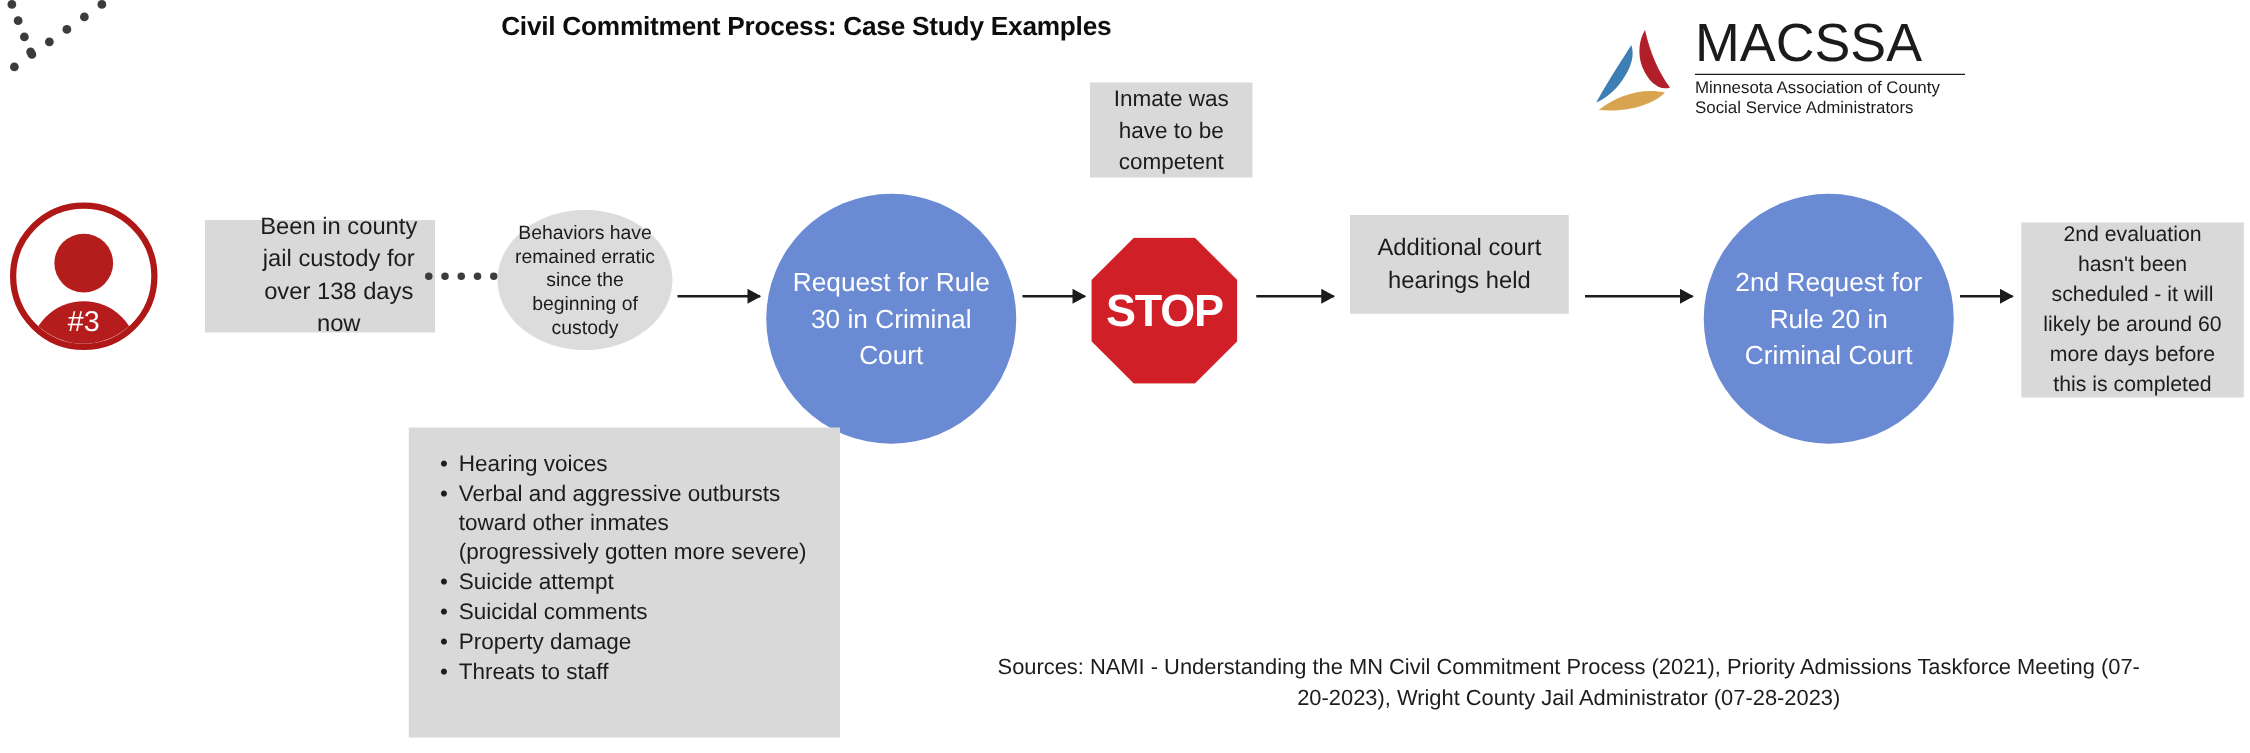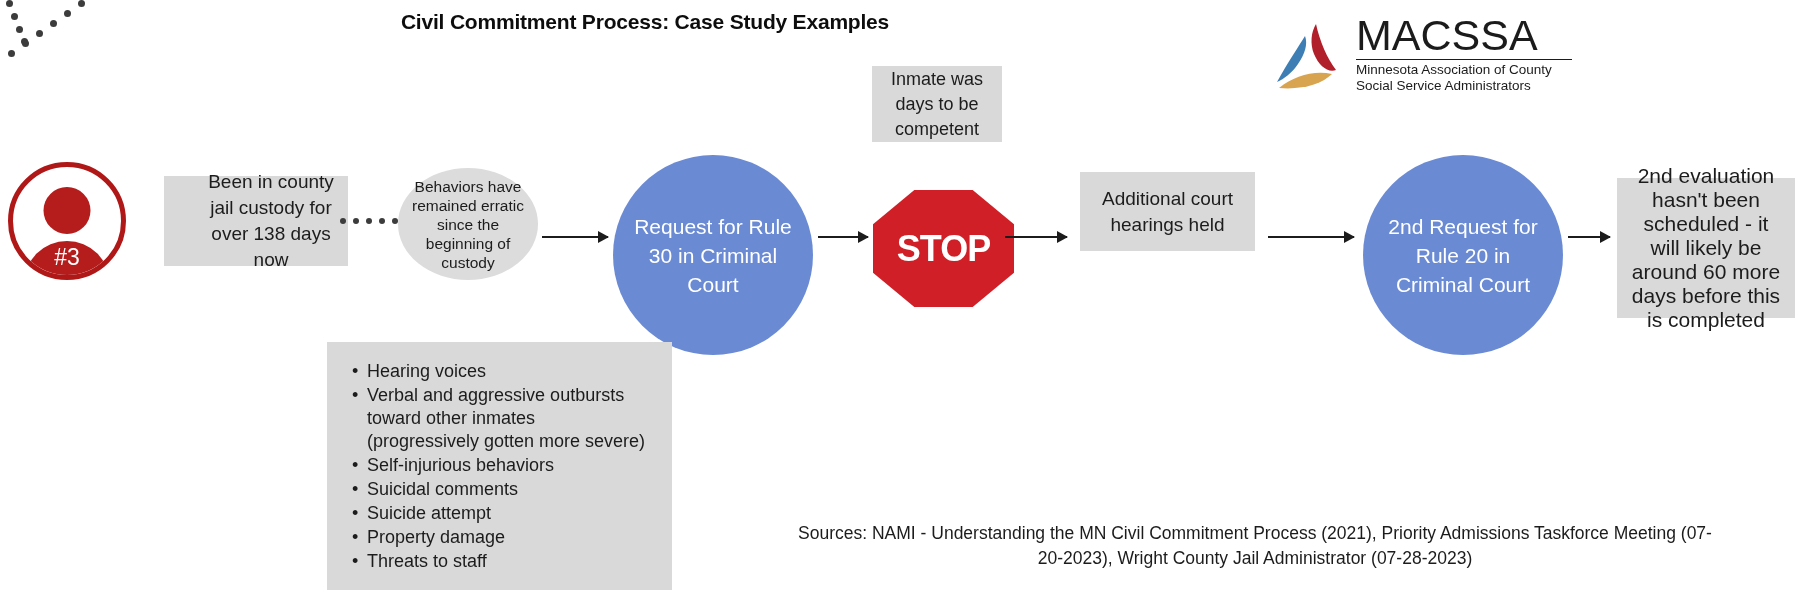--- a/index.html
+++ b/index.html
@@ -57,21 +57,21 @@
   
   .gbox{
     position:absolute;background:#d9d9d9;
     display:flex;align-items:center;justify-content:center;
     text-align:center;font-size:19px;line-height:26px;color:#1c1c1c;
     box-sizing:border-box;padding:6px 10px;
   }
   #box-custody{left:164px;top:176px;width:184px;height:90px;padding-left:40px;}
   #box-competent{left:872px;top:66px;width:130px;height:76px;font-size:18px;line-height:25px;}
   #box-hearings{left:1080px;top:172px;width:175px;height:79px;}
-  #box-eval{left:1617px;top:178px;width:178px;height:140px;font-size:21px;line-height:24px;text-align:center;}
+  #box-eval{left:1617px;top:178px;width:178px;height:140px;font-size:17px;line-height:24px;text-align:center;}
 
   
   .ellipse{
     position:absolute;left:398px;top:168px;width:140px;height:112px;
     background:#dcdcdc;border-radius:50%;
     display:flex;align-items:center;justify-content:center;
     text-align:center;font-size:15.5px;line-height:19px;color:#1c1c1c;
     box-sizing:border-box;padding:4px 10px;
   }
 
@@ -80,21 +80,21 @@
     position:absolute;border-radius:50%;
     background:#6a8ad4;
     display:flex;align-items:center;justify-content:center;
     text-align:center;color:#ffffff;
     font-size:21px;line-height:29px;box-sizing:border-box;padding:8px 16px;
   }
   #circle-rule20{left:613px;top:155px;width:200px;height:200px;}
   #circle-rule20b{left:1363px;top:155px;width:200px;height:200px;}
 
   
-  .stop{position:absolute;left:873px;top:190px;width:117px;height:117px;padding-left:24px;}
+  .stop{position:absolute;left:873px;top:190px;width:117px;height:117px;}
   .stop .oct{
     position:absolute;inset:0;background:#d01f26;
     clip-path:polygon(29.3% 0%,70.7% 0%,100% 29.3%,100% 70.7%,70.7% 100%,29.3% 100%,0% 70.7%,0% 29.3%);
     border:0;
   }
   .stop .octborder{
     position:absolute;inset:-4px;background:#ffffff;
     clip-path:polygon(29.3% 0%,70.7% 0%,100% 29.3%,100% 70.7%,70.7% 100%,29.3% 100%,0% 70.7%,0% 29.3%);
   }
   .stop .txt{
@@ -171,21 +171,21 @@
   </div>
 
   <div class="ellipse">Behaviors have remained erratic since the beginning of custody</div>
 
   <div class="arrow" style="left:542px;top:236px;width:66px;"></div>
 
   <div class="bcircle" id="circle-rule20">Request for Rule 30 in Criminal Court</div>
 
   <div class="arrow" style="left:818px;top:236px;width:50px;"></div>
 
-  <div class="gbox" id="box-competent">Inmate was days to be competent</div>
+  <div class="gbox" id="box-competent">Inmate was have to be competent</div>
   <div class="diag-dots" style="left:918px;top:146px;width:30px;height:44px;">
     <i style="left:6px;top:0px;"></i>
     <i style="left:11px;top:13px;"></i>
     <i style="left:16px;top:26px;"></i>
     <i style="left:21px;top:38px;"></i>
   </div>
 
   <div class="stop">
     <div class="octborder"></div>
     <div class="oct"></div>
@@ -210,23 +210,22 @@
     <i style="left:50px;top:20px;"></i>
     <i style="left:36px;top:30px;"></i>
     <i style="left:22px;top:40px;"></i>
     <i style="left:8px;top:50px;"></i>
   </div>
 
   <div class="listbox">
     <ul>
       <li>Hearing voices</li>
       <li>Verbal and aggressive outbursts toward other inmates (progressively gotten more severe)</li>
-      <li>Self-injurious behaviors</li>
+      <li>Suicide attempt</li>
       <li>Suicidal comments</li>
-      <li>Suicide attempt</li>
       <li>Property damage</li>
       <li>Threats to staff</li>
     </ul>
   </div>
 
   <div class="sources">Sources: NAMI - Understanding the MN Civil Commitment Process (2021), Priority Admissions Taskforce Meeting (07-20-2023), Wright County Jail Administrator (07-28-2023)</div>
 
 </div>
 
 </body></html>

